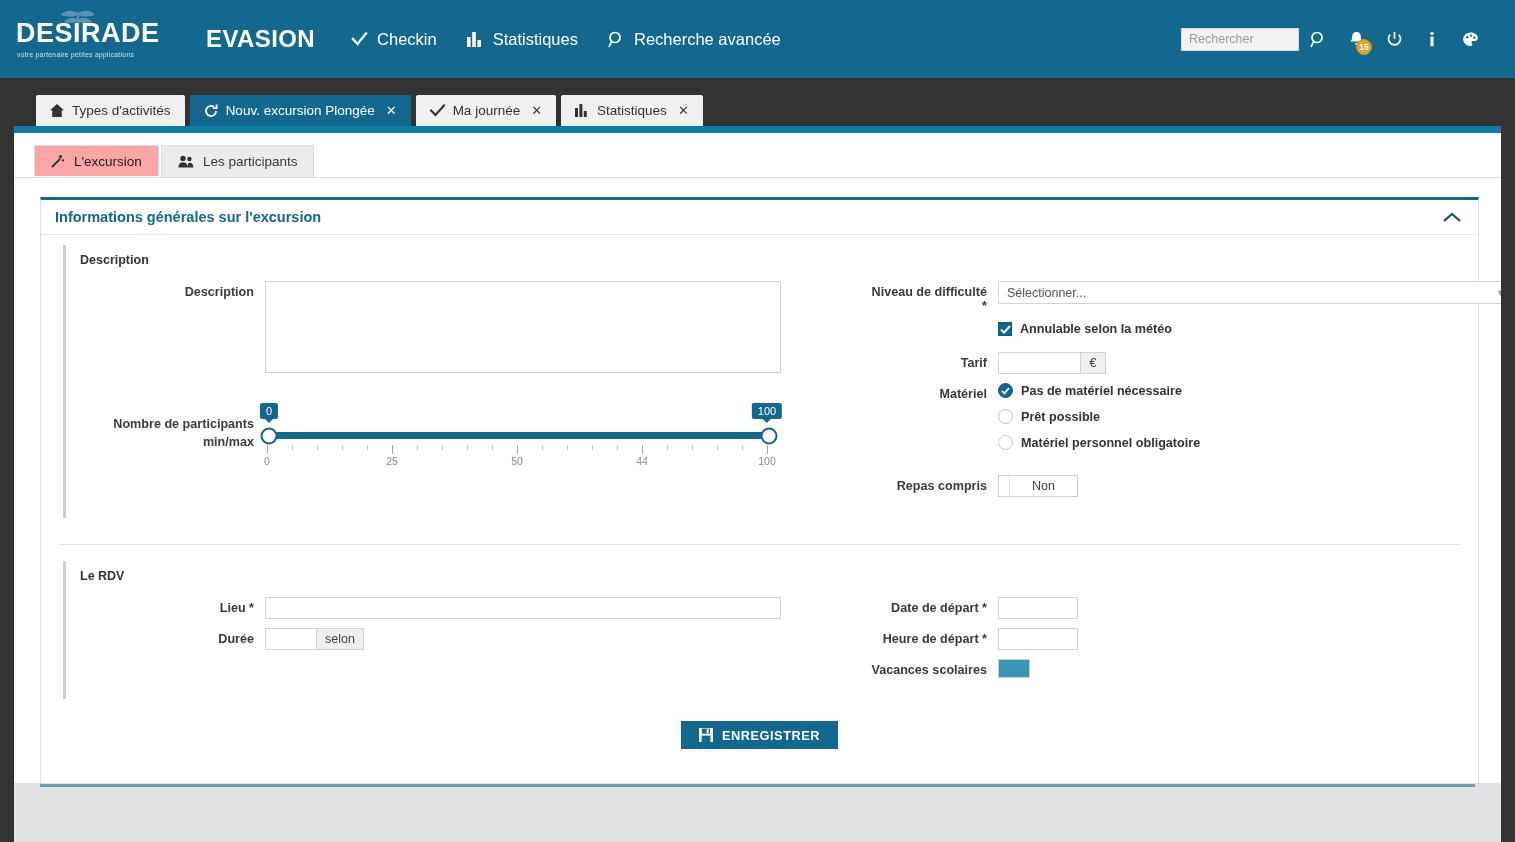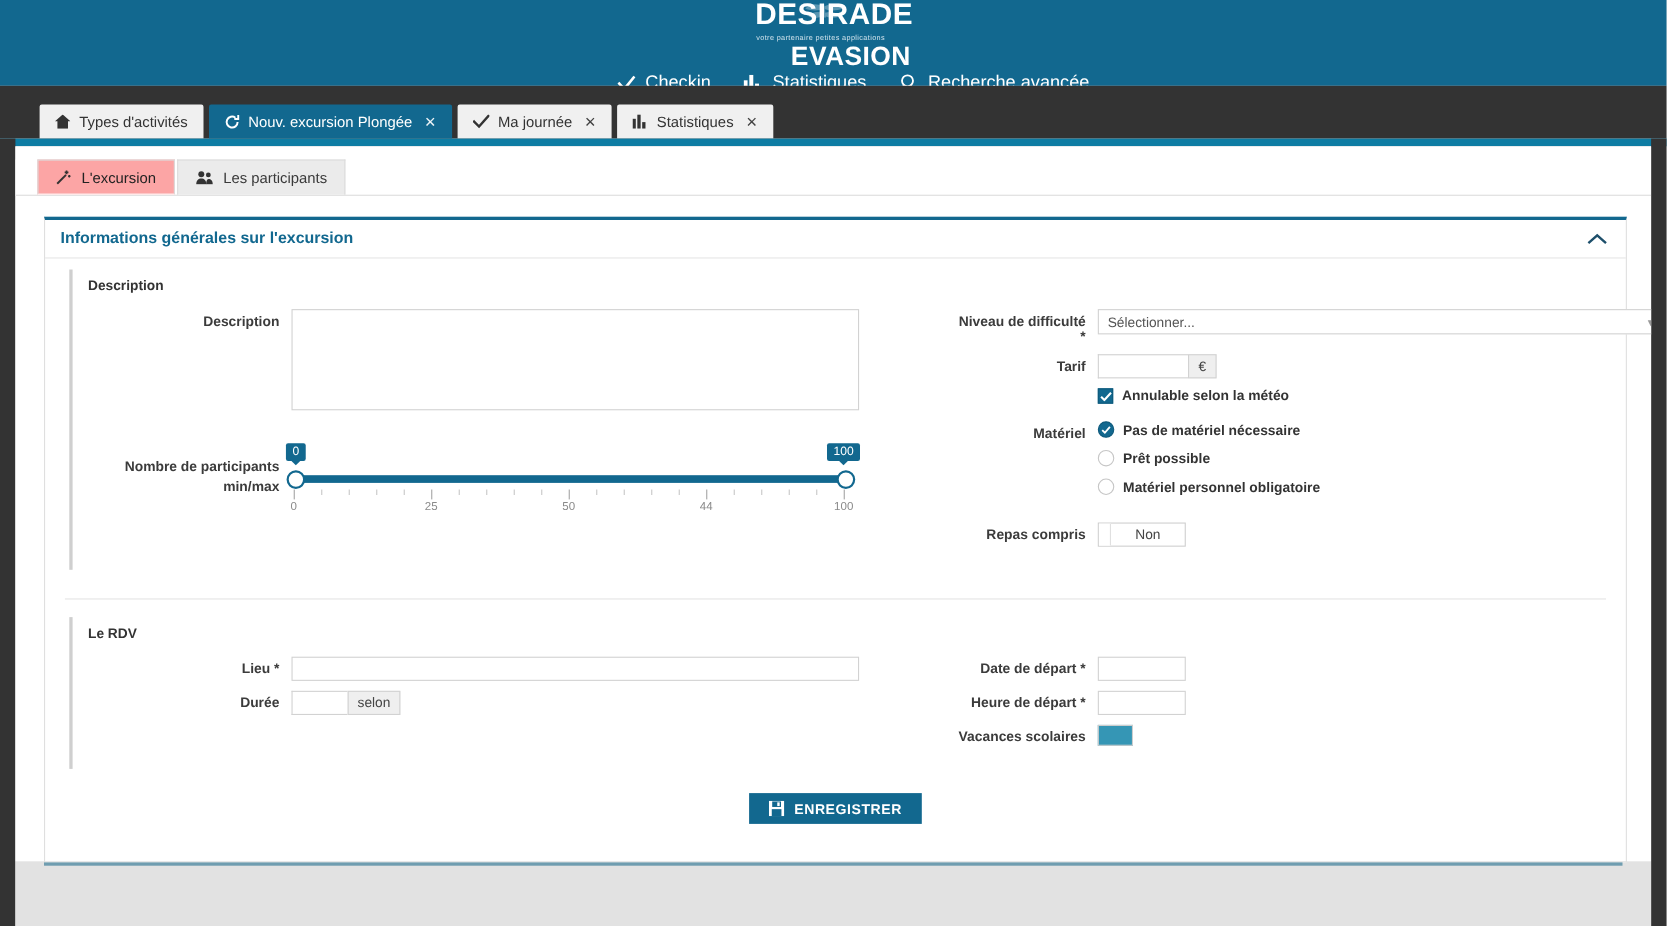--- a/index.html
+++ b/index.html
@@ -8,21 +8,21 @@
     width: 1515px; height: 842px;
     overflow: hidden;
     background: #e2e2e2;
     font-family: "Liberation Sans", sans-serif;
   }
 
   
   .appheader {
     position: absolute; left: 0; top: 0; width: 1515px; height: 78px;
     background: #12688f;
-    display: flex; align-items: center; flex-direction: column;
+    display: flex; align-items: center;
   }
   .logo-wrap {
     width: 160px; margin-left: 14px; height: 64px;
     display: flex; flex-direction: column; justify-content: center;
     position: relative;
   }
   .logo-leaf {
     position: absolute; left: 42px; top: -2px; width: 44px; height: 34px;
     opacity: .30;
   }
@@ -480,37 +480,37 @@
               <div class="colR">
 
                 <div class="row">
                   <div class="lbl lbl-r">Niveau de difficulté *</div>
                   <div class="sel">
                     <span>Sélectionner...</span>
                     <span class="caret">▼</span>
                   </div>
                 </div>
 
-                <div class="row">
-                  <div class="lbl lbl-r">Tarif</div>
-                  <div class="ig">
-                    <input class="inp" style="width: 82px;" type="text">
-                    <div class="addon">€</div>
-                  </div>
-                </div>
-
                 <div class="row" style="margin-bottom:4px">
                   <div class="lbl lbl-r"></div>
                   <div class="cbrow">
                     <div class="cbox">
                       <svg width="11" height="9" viewBox="0 0 11 9">
                         <path d="M1 4.6 L4 7.6 L10 1" stroke="#fff" stroke-width="1.9" fill="none"></path>
                       </svg>
                     </div>
                     <div class="cbl">Annulable selon la météo</div>
+                  </div>
+                </div>
+
+                <div class="row">
+                  <div class="lbl lbl-r">Tarif</div>
+                  <div class="ig">
+                    <input class="inp" style="width: 82px;" type="text">
+                    <div class="addon">€</div>
                   </div>
                 </div>
 
                 <div class="row" style="margin-bottom:2px">
                   <div class="lbl lbl-r">Matériel</div>
                   <div>
                     <div class="radrow">
                       <div class="rad on">
                         <svg width="9" height="8" viewBox="0 0 9 8">
                           <path d="M1 4 L3.4 6.4 L8 1" stroke="#fff" stroke-width="1.7" fill="none"></path>

